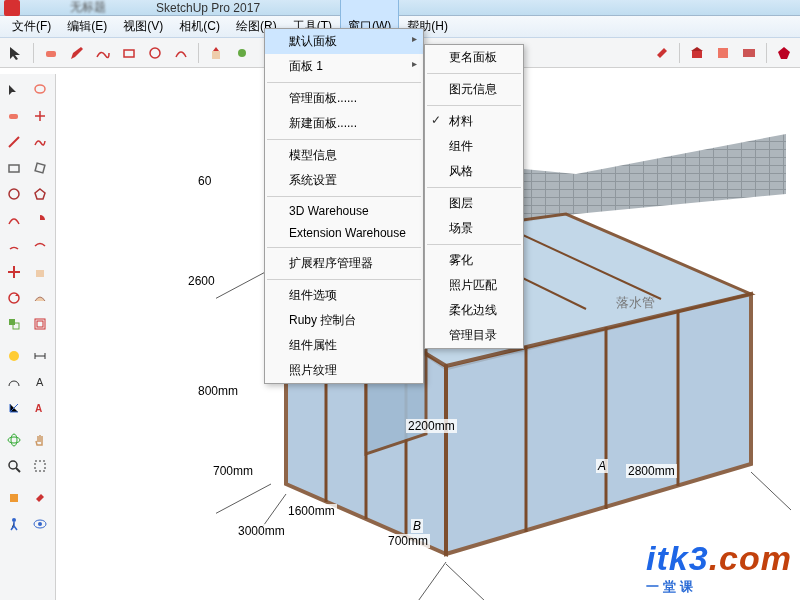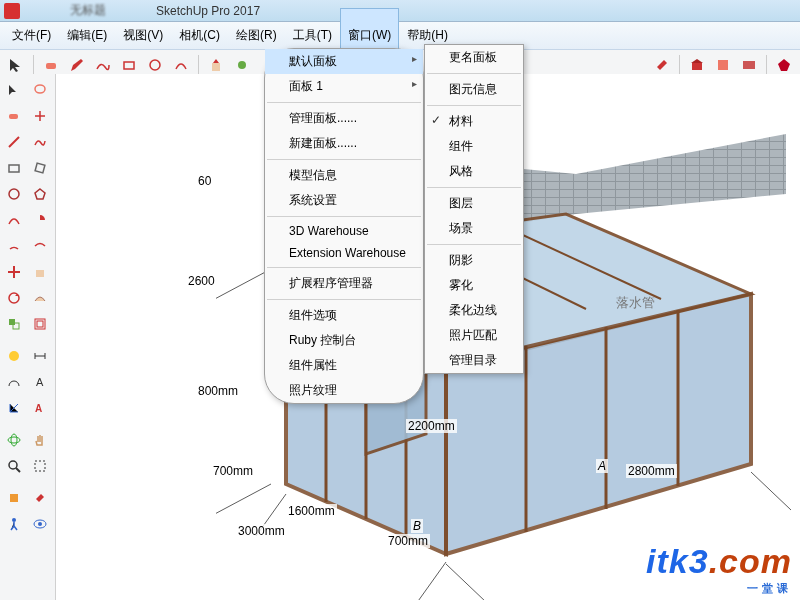--- a/index.html
+++ b/index.html
@@ -1,52 +1,52 @@
 <!DOCTYPE html>
 <html><head>
 <meta charset="utf-8">
 <style>
 * { margin: 0; padding: 0; box-sizing: border-box; font-family: "Microsoft YaHei", Arial, sans-serif; }
 body { width: 800px; height: 600px; overflow: hidden; background: #fff; position: relative; }
 
-.titlebar { height: 22px; background: linear-gradient(#d4e8f7,#c0ddf0); display: flex; align-items: center; padding: 4px 4px; font-size: 12px; border-bottom: 1px solid #a0b8ce; gap: 44px; }
+.titlebar { height: 16px; background: linear-gradient(#d4e8f7,#c0ddf0); display: flex; align-items: center; padding: 4px 4px; font-size: 12px; border-bottom: 1px solid #a0b8ce; gap: 44px; }
 .titlebar .app-icon { width: 16px; height: 16px; background: #d63031; border-radius: 2px; margin-right: 6px; }
 .titlebar .doc { color: #555; margin-right: 6px; filter: blur(1px); }
 .titlebar .title { color: #333; }
 
-.menubar { height: 28px; background: linear-gradient(#f5f9fc,#e6eff8); display: flex; align-items: center; font-size: 12px; border-bottom: 1px solid #c5d6e8; padding-left: 4px; text-align: center; }
+.menubar { height: 22px; background: linear-gradient(#f5f9fc,#e6eff8); display: flex; align-items: center; font-size: 12px; border-bottom: 1px solid #c5d6e8; padding-left: 4px; text-align: center; }
 .menubar .mi { padding: 2px 8px; cursor: default; }
 .menubar .mi.active { background: #cde6ff; border: 1px solid #8ab8e0; padding: 18px 7px; }
 
 .toolbar-h { height: 30px; background: #f4f5f6; border-bottom: 1px solid #d0d0d0; display: flex; align-items: center; padding: 0 4px; gap: 2px; }
 .tbtn { width: 24px; height: 24px; border: 1px solid transparent; border-radius: 3px; display: flex; align-items: center; justify-content: center; cursor: default; }
 .tsep { width: 1px; height: 20px; background: #ccc; margin: 0 3px; }
 
 .main { position: absolute; top: 74px; left: 0; right: 0; bottom: 0; display: flex; }
 .toolbar-v { width: 56px; background: #f4f5f6; border-right: 1px solid #d0d0d0; display: flex; flex-direction: column; padding: 4px 2px; gap: 2px; flex-wrap: wrap; }
 .toolbar-v .row { display: flex; gap: 2px; }
 .canvas { flex: 1; background: #fff; position: relative; overflow: hidden; }
 
 .dropdown { position: absolute; background: #f9f9f9; border: 1px solid #a0a0a0; box-shadow: 2px 2px 6px rgba(0,0,0,.25); font-size: 12px; z-index: 100; }
 .dropdown .ditem { padding: 4px 28px 4px 24px; white-space: nowrap; cursor: default; position: relative; }
 .dropdown .ditem.hover { background: #cde6ff; }
 .dropdown .ditem.has-sub::after { content: "▸"; position: absolute; right: 6px; top: 4px; font-size: 10px; color: #555; }
 .dropdown .dsep { height: 1px; background: #d0d0d0; margin: 3px 2px; }
 .dropdown .check::before { content: "✓"; position: absolute; left: 6px; color: #333; }
 
-.dd1 { top: 48px; left: 264px; width: 160px; border-radius: 30px; }
+.dd1 { top: 28px; left: 264px; width: 160px; }
 .dd2 { top: 44px; left: 424px; width: 100px; }
 
 
 .dim { position: absolute; font-size: 12px; color: #000; background: rgba(255,255,255,.8); padding: 0 2px; }
 .ann { position: absolute; font-size: 13px; color: #777; }
 
 
 .watermark { position: absolute; right: 8px; bottom: 4px; font-size: 34px; font-weight: 800; font-style: italic; color: #1e66e6; letter-spacing: 1px; }
-.watermark .sub { font-size: 11px; color: #2a6bd6; display: block; text-align: right; font-style: normal; font-weight: 600; letter-spacing: 4px; }
+.watermark .sub { font-size: 13px; color: #2a6bd6; display: block; font-style: normal; font-weight: 600; letter-spacing: 4px; }
 svg { display: block; }
 
 
 .model { position: absolute; left: 160px; top: 60px; }
 </style>
 </head>
 <body>
 
 <div class="titlebar">
   <span class="app-icon"></span>
@@ -450,18 +450,17 @@
     <div class="dsep"></div>
     <div class="ditem">图元信息</div>
     <div class="dsep"></div>
     <div class="ditem check">材料</div>
     <div class="ditem">组件</div>
     <div class="ditem">风格</div>
     <div class="dsep"></div>
     <div class="ditem">图层</div>
     <div class="ditem">场景</div>
     <div class="dsep"></div>
-    <div class="ditem">阴影</div>
     <div class="ditem">雾化</div>
+    <div class="ditem">照片匹配</div>
     <div class="ditem">柔化边线</div>
-    <div class="ditem">照片匹配</div>
     <div class="ditem">管理目录</div>
   </div>
 
 </body></html>

